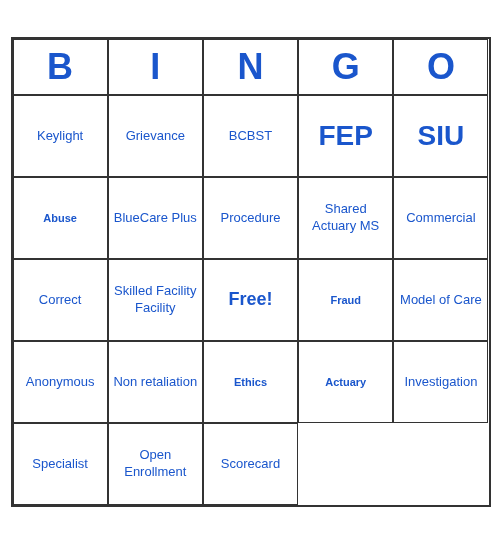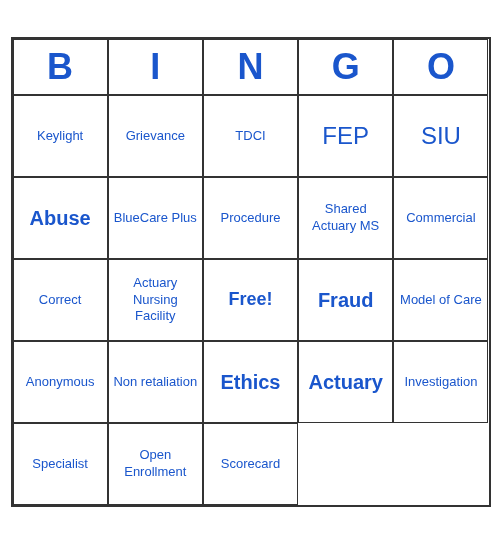--- a/index.html
+++ b/index.html
@@ -39,25 +39,25 @@
       align-items: center;
       justify-content: center;
       text-align: center;
       color: #1a56cc;
       font-size: 13px;
       padding: 6px 4px;
       min-height: 82px;
       line-height: 1.3;
     }
     .bingo-cell.large {
-      font-size: 24px;
-      font-weight: normal;
+      font-size: 28px;
+      font-weight: bold;
     }
     .bingo-cell.medium {
-      font-size: 20px;
+      font-size: 11px;
       font-weight: bold;
     }
     .bingo-cell.free {
       font-size: 18px;
       font-weight: bold;
       text-align: center;
     }
   </style>
 </head>
 <body>
@@ -66,30 +66,30 @@
   <div class="bingo-header">
   <div class="bingo-letter">B</div>
       <div class="bingo-letter">I</div>
       <div class="bingo-letter">N</div>
       <div class="bingo-letter">G</div>
       <div class="bingo-letter">O</div>
     </div>
   <div class="bingo-grid">
   <div class="bingo-cell">Keylight</div>
       <div class="bingo-cell">Grievance</div>
-      <div class="bingo-cell">TDCI</div>
+      <div class="bingo-cell">BCBST</div>
       <div class="bingo-cell large">FEP</div>
       <div class="bingo-cell large">SIU</div>
       <div class="bingo-cell medium">Abuse</div>
       <div class="bingo-cell">BlueCare Plus</div>
       <div class="bingo-cell">Procedure</div>
       <div class="bingo-cell">Shared Actuary MS</div>
       <div class="bingo-cell">Commercial</div>
       <div class="bingo-cell">Correct</div>
-      <div class="bingo-cell">Actuary Nursing Facility</div>
+      <div class="bingo-cell">Skilled Facility Facility</div>
       <div class="bingo-cell free">Free!</div>
       <div class="bingo-cell medium">Fraud</div>
       <div class="bingo-cell">Model of Care</div>
       <div class="bingo-cell">Anonymous</div>
       <div class="bingo-cell">Non retaliation</div>
       <div class="bingo-cell medium">Ethics</div>
       <div class="bingo-cell medium">Actuary</div>
       <div class="bingo-cell">Investigation</div>
       <div class="bingo-cell">Specialist</div>
       <div class="bingo-cell">Open Enrollment</div>

